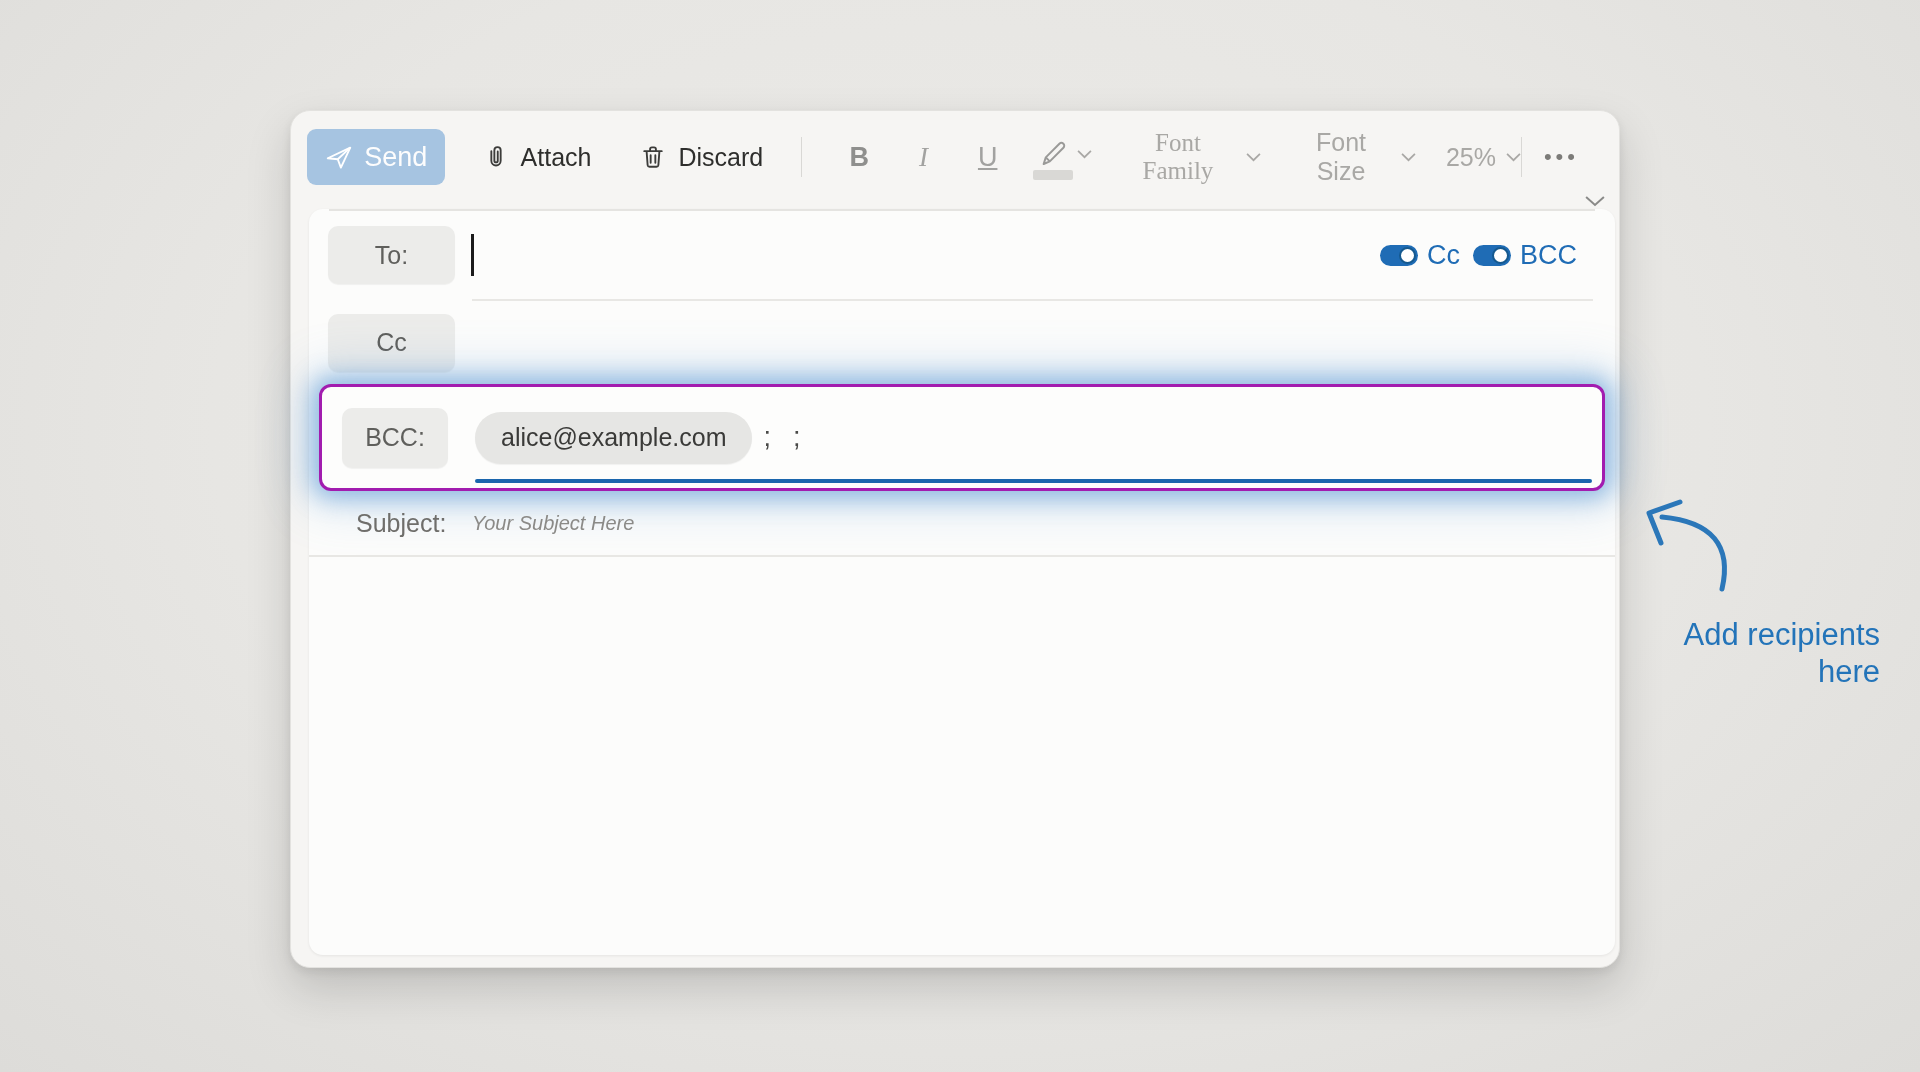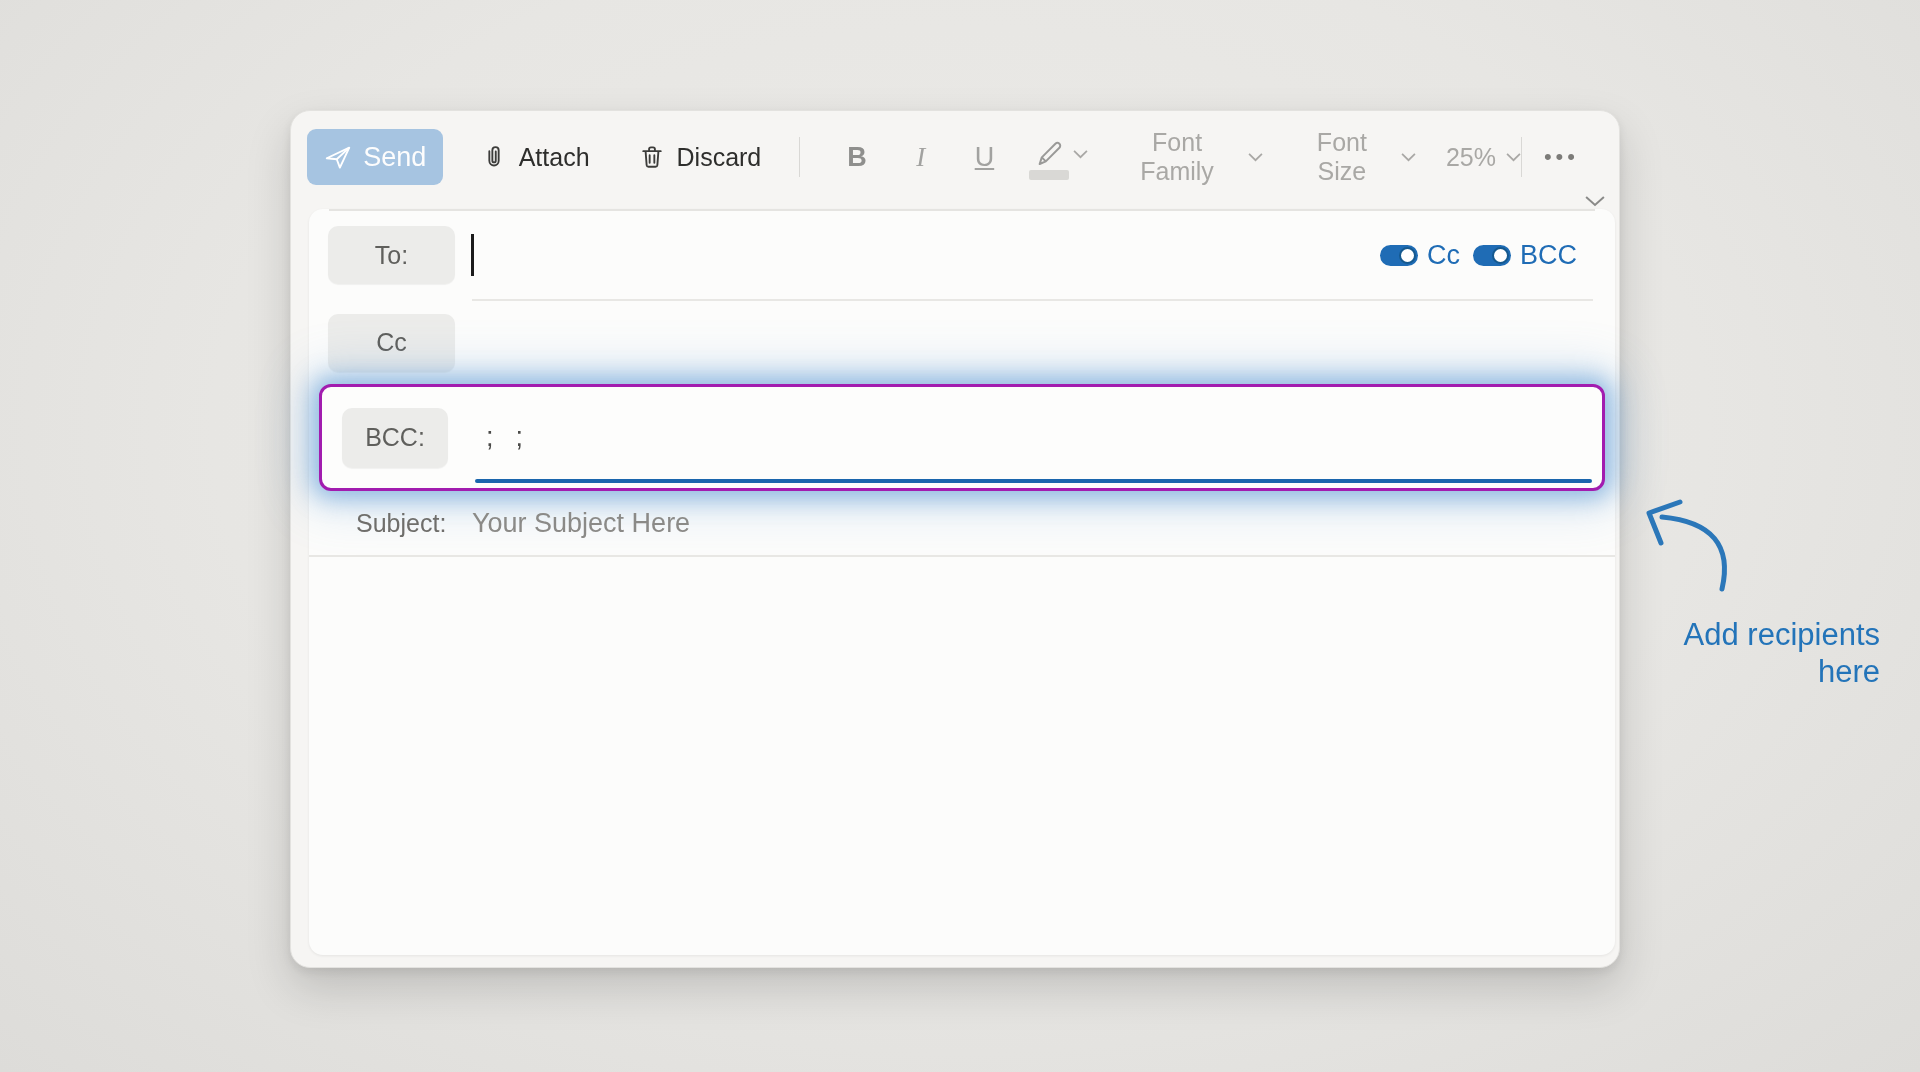--- a/index.html
+++ b/index.html
@@ -57,21 +57,21 @@
   }
   .pen-swatch {
     position: absolute; left: -4px; bottom: -4px;
     width: 40px; height: 10px; background: #d9d8d5; border-radius: 2px;
   }
   .gray-drop {
     display: flex; align-items: center; gap: 10px;
     background: none; border: none; cursor: pointer; font-family: inherit;
     font-size: 25px; color: #a9a8a5;
   }
-  .dd-family { margin-left: 28px; }
+  .dd-family { margin-left: 28px; font-family: Liberation Serif, serif; }
   .dd-size { margin-left: 30px; }
   .dd-zoom { margin-left: 30px; }
   .tb-divider-r { width: 1px; height: 40px; background: #d9d8d5; margin-left: auto; margin-right: 22px; }
   .overflow-btn {
     background: none; border: none; cursor: pointer;
     font-size: 22px; color: #7c7b78; letter-spacing: 4px; margin-right: 20px;
     font-family: inherit;
   }
   .toolbar-expand {
     position: absolute; right: 14px; bottom: 2px;
@@ -138,21 +138,21 @@
     box-shadow: 0 1px 1px rgba(0,0,0,.05);
     cursor: default;
   }
   .semi { margin: 0 11px; color: #4a4a48; font-size: 27px; }
   .bcc-underline {
     position: absolute; left: 153px; right: 10px; bottom: 5px;
     height: 4px; background: #1a66ad; border-radius: 2px;
   }
 
   .row-subject { height: 64px; padding-left: 47px; }
-  .subject-placeholder { color: #8b8a87; font-size: 27px; }
+  .subject-placeholder { color: #8b8a87; font-size: 20px; font-style: italic; }
   .body-area { flex: 1; }
 
   
   .annotation-svg { position: absolute; left: 0; top: 0; width: 1920px; height: 1072px; pointer-events: none; }
   .annotation-text {
     position: absolute; left: 1630px; top: 616px; width: 250px;
     text-align: right; color: #2374b9; font-size: 31px; line-height: 1.2;
   }
 
   svg.icon { display: block; }
@@ -275,20 +275,21 @@
 
     <div class="sep-indent"></div>
 
     <div class="row row-cc">
       <span class="chip-label chip-cc">Cc</span>
     </div>
 
     <div class="bcc-outer">
       <span class="chip-label chip-bcc">BCC:</span>
       <div class="bcc-chips">
+        <span class="recipient-pill">alice@example.com</span>
         <span class="semi">;</span>
         <span class="semi">;</span>
       </div>
       <span class="bcc-underline"></span>
     </div>
 
     <div class="row row-subject">
       <span class="field-label">Subject:</span>
       <span class="subject-placeholder">Your Subject Here</span>
     </div>

